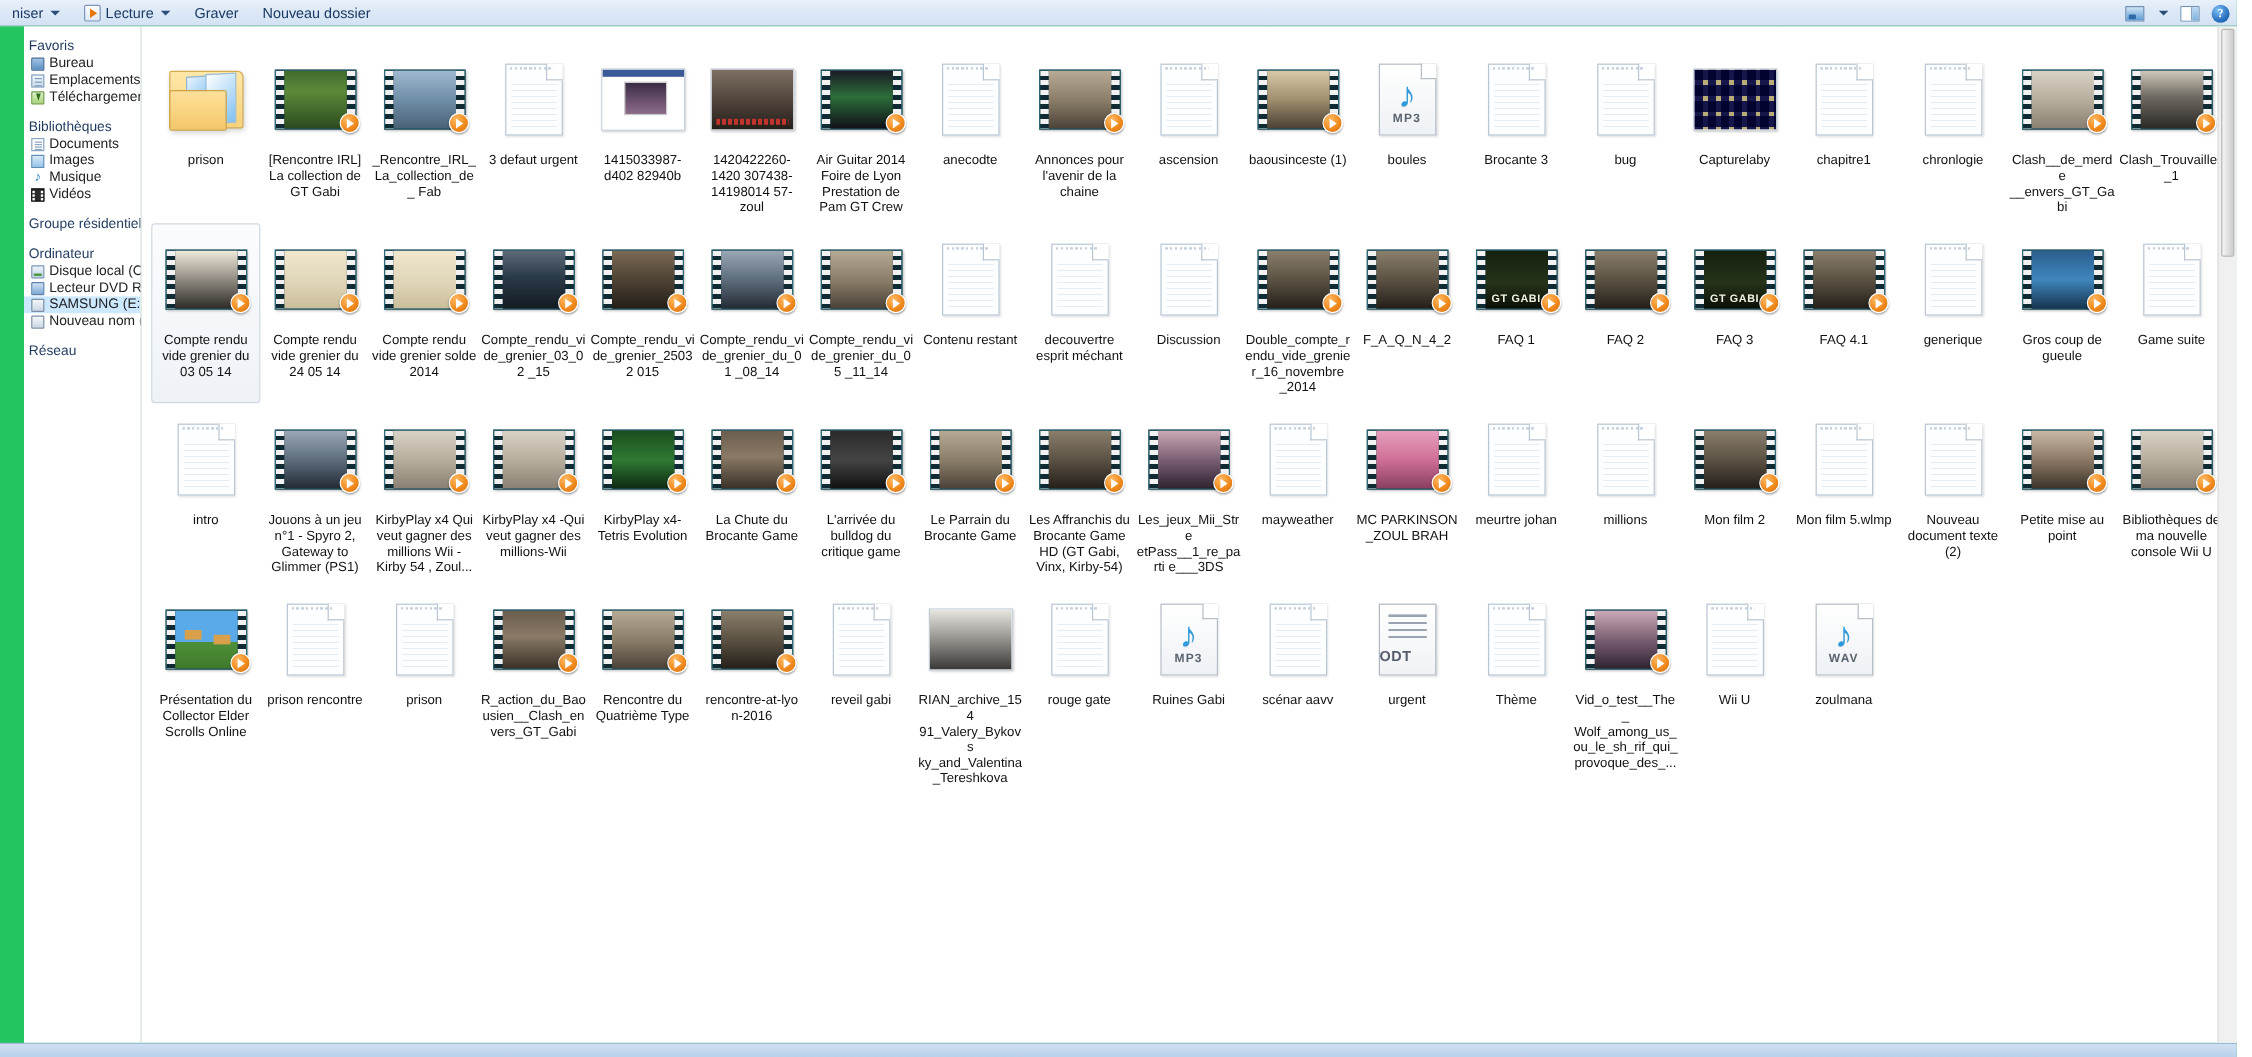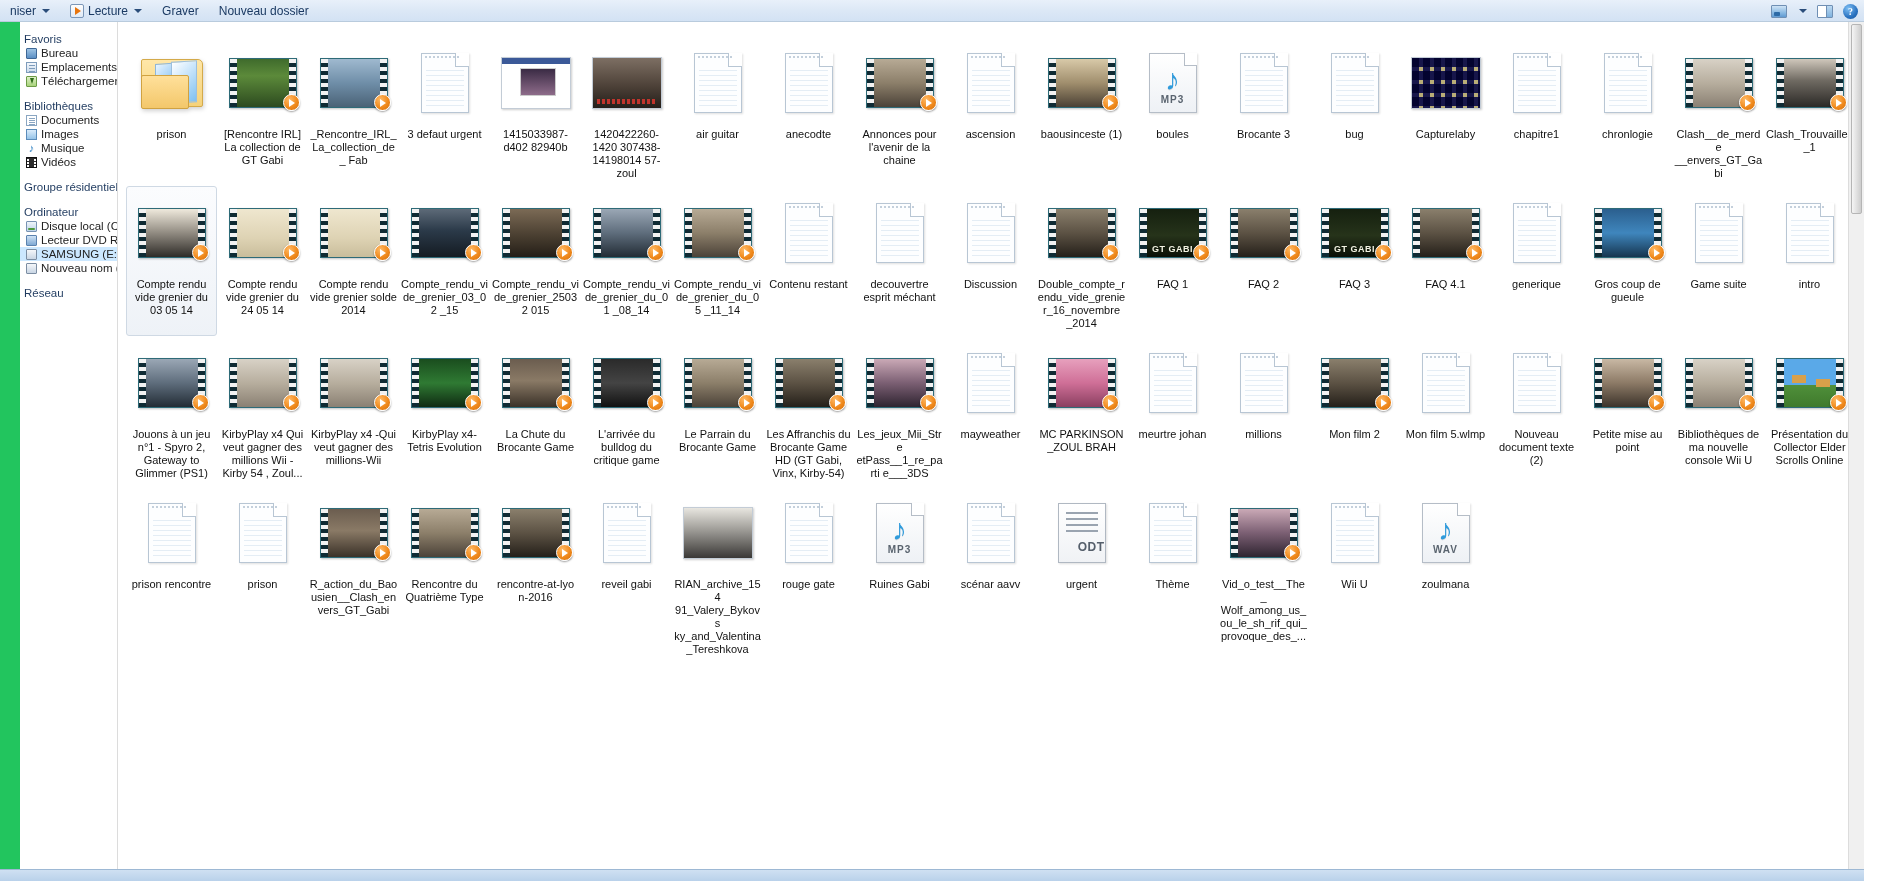--- a/index.html
+++ b/index.html
@@ -129,21 +129,21 @@
     background: repeating-linear-gradient(to bottom,#e4edf5 0px,#e4edf5 1px,transparent 1px,transparent 5px);
   }
   .ic-file .dots{
     position:absolute;left:3px;top:2px;width:36px;height:2px;
     background: repeating-linear-gradient(to right,#c4d0dc 0px,#c4d0dc 2px,transparent 2px,transparent 4px);
   }
 
   
   .ic-odt { width:48px;height:60px;background:linear-gradient(to bottom,#ffffff,#f0f2f5);
     border:1px solid #b0b8c2;position:relative;box-shadow:1px 1px 2px rgba(0,0,0,.13);
-    display:flex;align-items:flex-end;justify-content:flex-end;}
+    display:flex;align-items:flex-end;justify-content:flex-start;}
   .ic-odt .bars{position:absolute;left:7px;right:7px;top:8px;height:22px;
     background:repeating-linear-gradient(to bottom,#9aa4b0 0px,#9aa4b0 2px,transparent 2px,transparent 6px);}
   .ic-odt .t{font-size:12px;font-weight:bold;color:#555f6b;margin-bottom:8px;letter-spacing:.5px;}
 
   
   .ic-audio{ width:48px;height:60px;background:linear-gradient(to bottom,#ffffff,#eef1f5);
     border:1px solid #b5bdc7;position:relative;box-shadow:1px 1px 2px rgba(0,0,0,.13);
     display:flex;flex-direction:column;align-items:center;justify-content:flex-end;}
   .ic-audio::before{content:"";position:absolute;right:-1px;top:-1px;width:12px;height:12px;
     background:#fff;border-left:1px solid #b5bdc7;border-bottom:1px solid #b5bdc7;}
@@ -398,26 +398,31 @@
           <div class="cell">
             <div class="thumbwrap">
               <div class="ic-image">
                 <div class="pic ph-poster"></div>
               </div>
             </div>
             <div class="label">1420422260-1420 307438-14198014 57-zoul</div>
           </div>
           <div class="cell">
             <div class="thumbwrap">
-              <div class="ic-file">
-                <div class="dots"></div>
-                <div class="lines"></div>
-              </div>
-            </div>
-            <div class="label">air guitar</div>
+              <div class="ic-video">
+                <div class="tab"></div>
+                <div class="strip l"></div>
+                <div class="strip r"></div>
+                <div class="pic ph-stage"></div>
+                <div class="play">
+                  <i></i>
+                </div>
+              </div>
+            </div>
+            <div class="label">Air Guitar 2014 Foire de Lyon Prestation de Pam GT Crew</div>
           </div>
           <div class="cell">
             <div class="thumbwrap">
               <div class="ic-file">
                 <div class="dots"></div>
                 <div class="lines"></div>
               </div>
             </div>
             <div class="label">anecodte</div>
           </div>
@@ -670,20 +675,34 @@
                 <div class="tab"></div>
                 <div class="strip l"></div>
                 <div class="strip r"></div>
                 <div class="pic ph-group"></div>
                 <div class="play">
                   <i></i>
                 </div>
               </div>
             </div>
             <div class="label">Double_compte_r endu_vide_grenie r_16_novembre _2014</div>
+          </div>
+          <div class="cell">
+            <div class="thumbwrap">
+              <div class="ic-video">
+                <div class="tab"></div>
+                <div class="strip l"></div>
+                <div class="strip r"></div>
+                <div class="pic ph-group"></div>
+                <div class="play">
+                  <i></i>
+                </div>
+              </div>
+            </div>
+            <div class="label">F_A_Q_N_4_2</div>
           </div>
           <div class="cell">
             <div class="thumbwrap">
               <div class="ic-video">
                 <div class="tab"></div>
                 <div class="strip l"></div>
                 <div class="strip r"></div>
                 <div class="pic ph-gtgabi"></div>
                 <div class="play">
                   <i></i>

